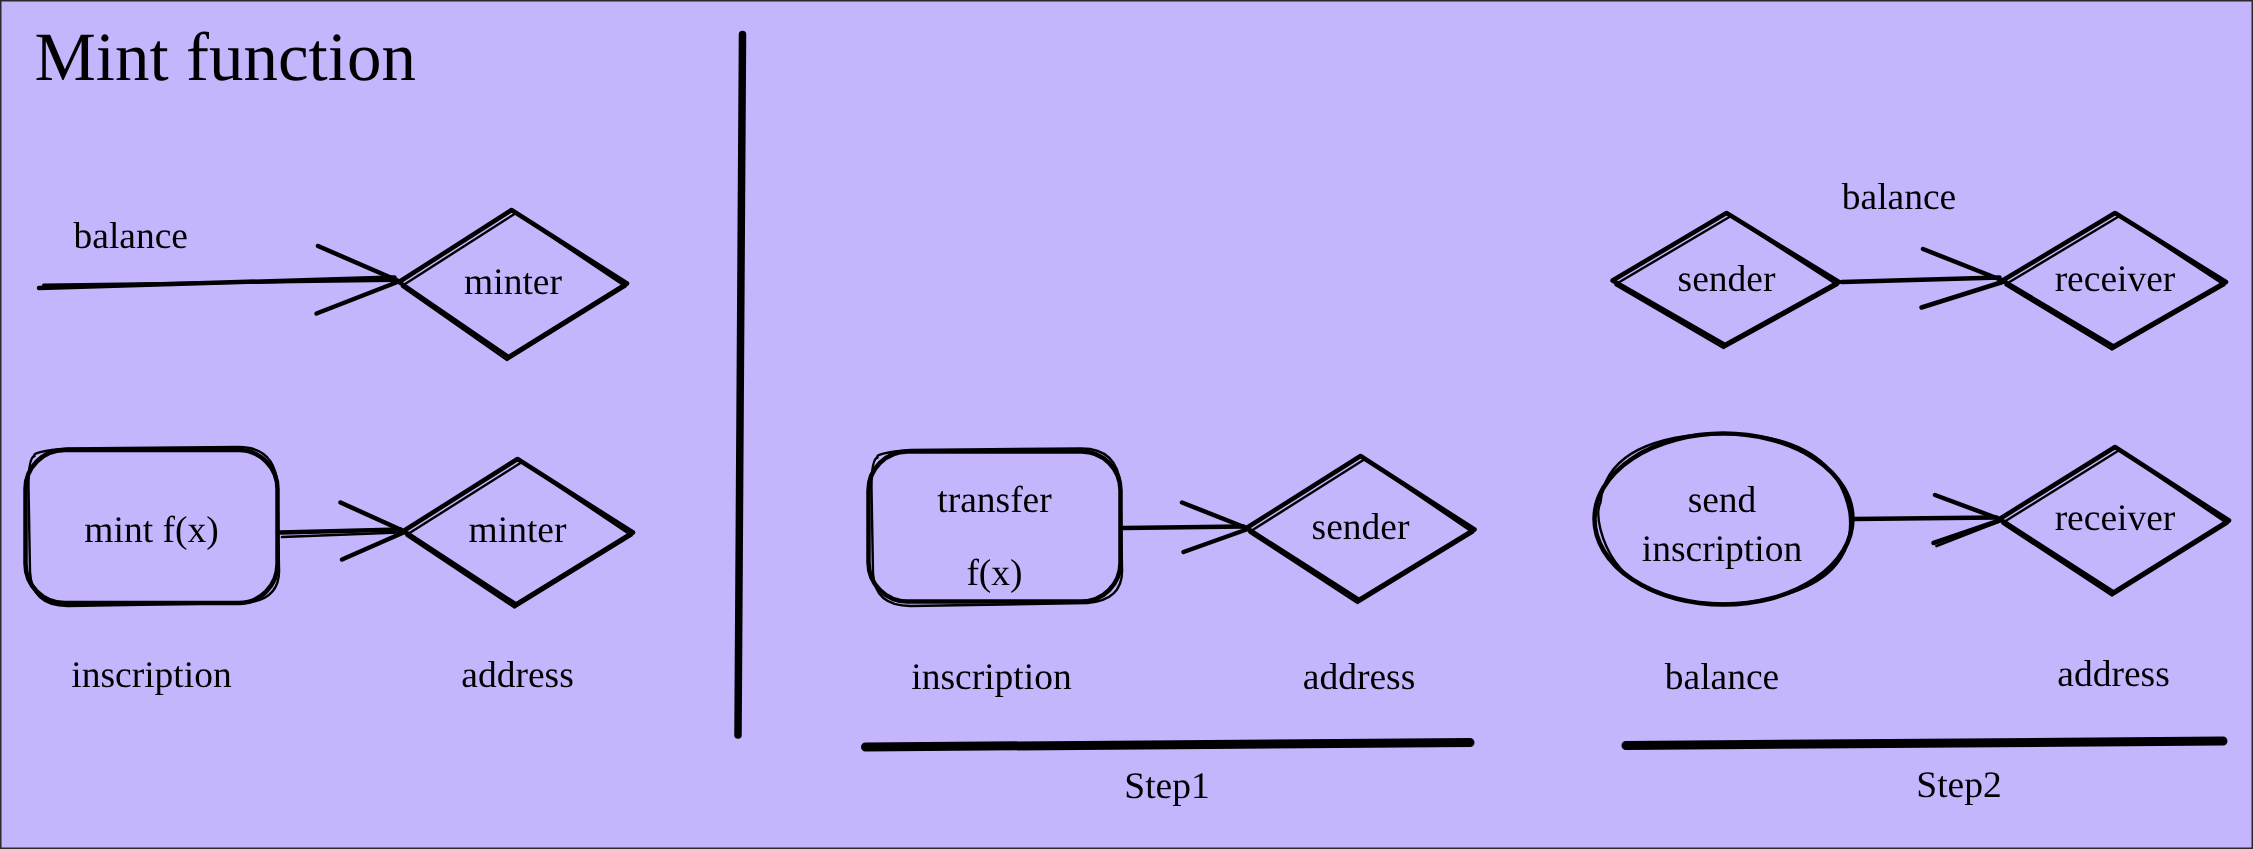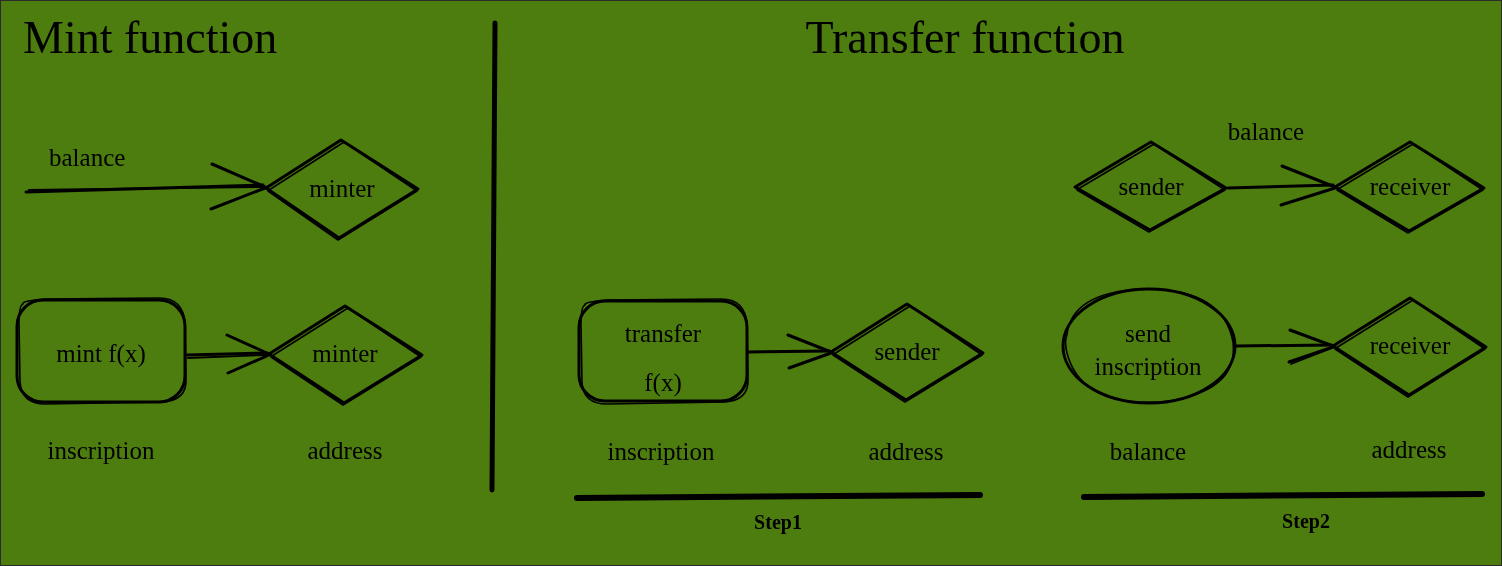--- a/index.html
+++ b/index.html
@@ -4,21 +4,21 @@
 <style>
   html, body {
     margin: 0;
     padding: 0;
     background: #ffffff;
   }
   #canvas {
     position: relative;
     width: 1502px;
     height: 566px;
-    background: #4d7c0f;
+    background: #c4b5fd;
     border: 1px solid #2b2b2b;
     box-sizing: border-box;
     overflow: hidden;
     font-family: "Liberation Serif", "DejaVu Serif", serif;
     color: #000000;
   }
   .layer {
     position: absolute;
     left: 0;
     top: 0;
@@ -39,22 +39,21 @@
     font-size: 25px;
     text-align: center;
   }
   .edge-label {
     font-size: 25px;
   }
   .caption {
     font-size: 25px;
   }
   .step-label {
-    font-size: 20px;
-    font-weight: bold;
+    font-size: 25px;
   }
   .ctr {
     transform: translateX(-50%);
   }
 </style>
 </head>
 <body>
 
 <div id="canvas">
 
@@ -127,21 +126,20 @@
   <div class="txt node-label ctr" style="left:341px; top:175px;">minter</div>
 
   <div class="txt node-label ctr" style="left:100px; top:340px;text-align:right;">mint f(x)</div>
 
   <div class="txt node-label ctr" style="left:344px; top:340px;">minter</div>
 
   <div class="txt caption ctr" style="left:100px; top:437px;">inscription</div>
 
   <div class="txt caption ctr" style="left:344px; top:437px;">address</div>
 
-  <div class="txt title ctr" style="left:964px; top:14px;">Transfer function</div>
 
   <div class="txt edge-label ctr" style="left:1265px; top:118px;">balance</div>
 
   <div class="txt node-label ctr" style="left:1150px; top:173px;">sender</div>
 
   <div class="txt node-label ctr" style="left:1409px; top:173px;">receiver</div>
 
   <div class="txt node-label ctr" style="left:662px; top:320px;">transfer</div>
   <div class="txt node-label ctr" style="left:662px; top:369px;">f(x)</div>
 

